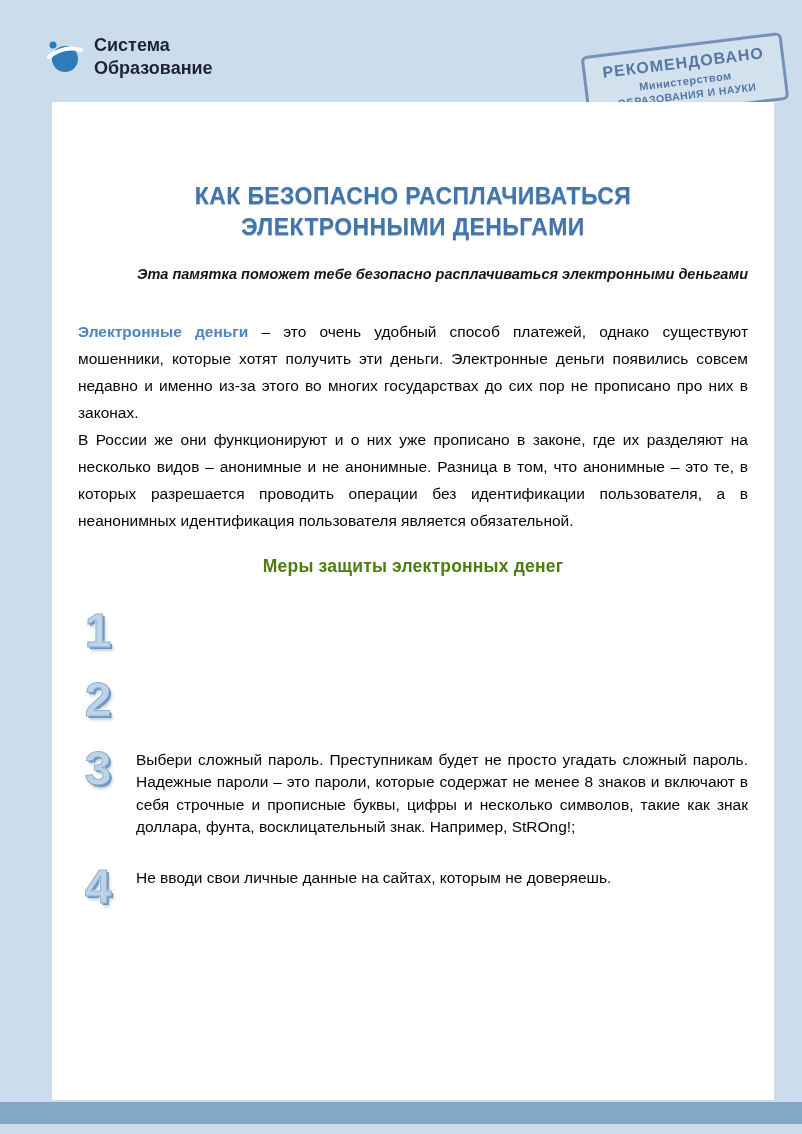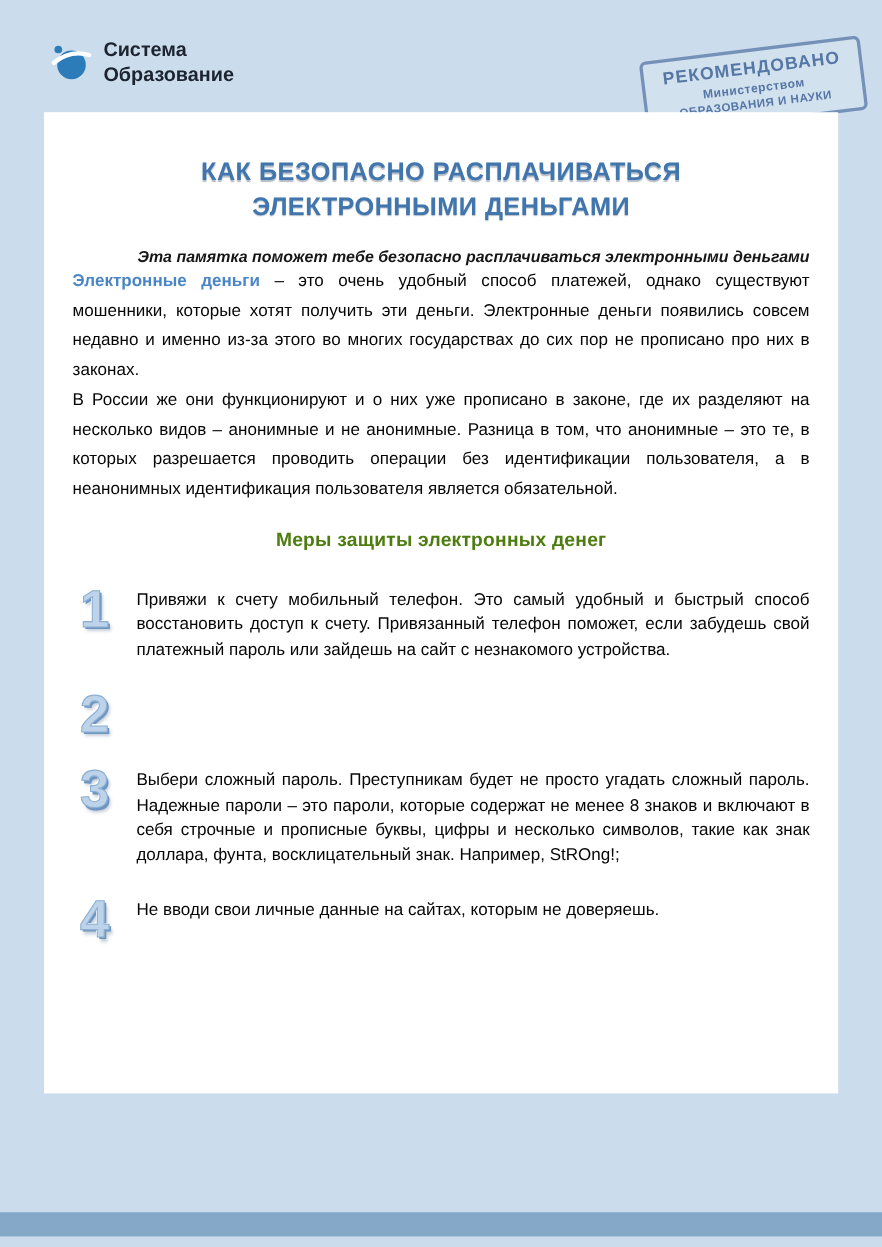--- a/index.html
+++ b/index.html
@@ -56,27 +56,27 @@
     left: 0;
     width: 100%;
     bottom: 10px;
     height: 22px;
     background: #85a8c8;
   }
 
   
   .card {
     position: absolute;
-    left: 40px;
+    left: 52px;
     top: 102px;
     width: 722px;
-    height: 892px;
+    height: 998px;
     background: #ffffff;
     box-sizing: border-box;
-    padding: 24px 26px 0 26px;
+    padding: 64px 26px 0 26px;
   }
 
   .doc-title {
     text-align: center;
     color: #4076ad;
     font-size: 23px;
     font-weight: bold;
     letter-spacing: 0.4px;
     line-height: 1.35;
     text-shadow: 0 1px 1px rgba(40, 60, 90, 0.35);
@@ -86,20 +86,21 @@
   .doc-subtitle {
     text-align: right;
     font-style: italic;
     font-weight: bold;
     font-size: 14.5px;
     color: #161616;
     margin-top: 22px;
   }
 
   .body-text {
+    margin-top: 36px;
     font-size: 15.5px;
     line-height: 27px;
     text-align: justify;
     color: #050505;
   }
   .body-text p { margin: 0; }
   .lead-blue {
     color: #4a86c5;
     font-weight: bold;
   }
@@ -179,21 +180,20 @@
       <p><span class="lead-blue">Электронные деньги</span><span> – это очень удобный способ платежей, однако существуют мошенники, которые хотят получить эти деньги. Электронные деньги появились совсем недавно и именно из-за этого во многих государствах до сих пор не прописано про них в законах.</span></p>
       <p>В России же они функционируют и о них уже прописано в законе, где их разделяют на несколько видов – анонимные и не анонимные. Разница в том, что анонимные – это те, в которых разрешается проводить операции без идентификации пользователя, а в неанонимных идентификация пользователя является обязательной.</p>
     </div>
 
     <h2 class="section-heading">Меры защиты электронных денег</h2>
 
     <div class="measures">
 
       <div class="measure">
         <div class="measure-num">1</div>
-        <p class="measure-text">Привяжи к счету мобильный телефон. Это самый удобный и быстрый способ восстановить доступ к счету. Привязанный телефон поможет, если забудешь свой платежный пароль или зайдешь на сайт с незнакомого устройства.</p>
       </div>
 
       <div class="measure">
         <div class="measure-num">2</div>
       </div>
 
       <div class="measure">
         <div class="measure-num">3</div>
         <p class="measure-text">Выбери сложный пароль. Преступникам будет не просто угадать сложный пароль. Надежные пароли – это пароли, которые содержат не менее 8 знаков и включают в себя строчные и прописные буквы, цифры и несколько символов, такие как знак доллара, фунта, восклицательный знак. Например, StROng!;</p>
       </div>

